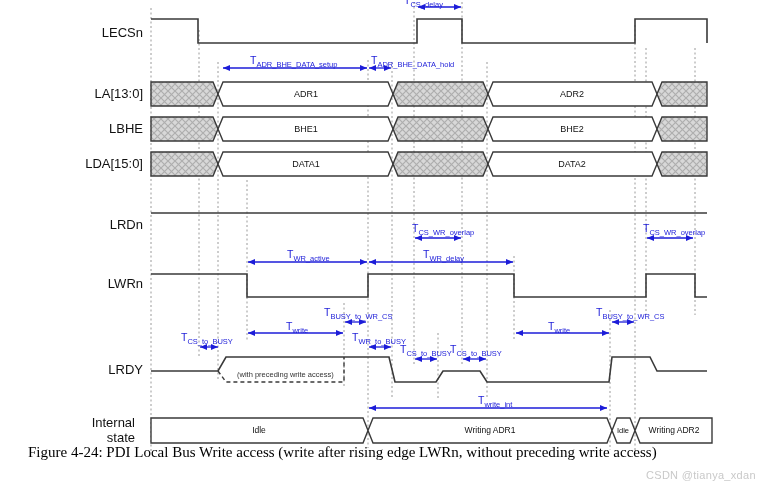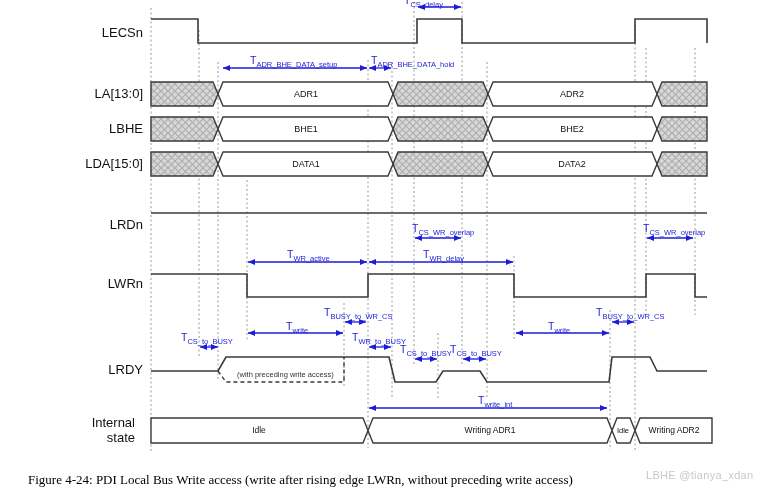--- a/index.html
+++ b/index.html
@@ -14,22 +14,22 @@
   .bush{fill:url(#hatch);}
   .sig{font-size:13px;fill:#111;}
   .busv{font-size:9px;fill:#111;}
   .state{font-size:8.5px;fill:#111;}
   .state-sm{font-size:7.5px;fill:#111;}
   .tl{font-size:10.5px;fill:#1c1cd8;}
   .tl .sub{font-size:7.5px;}
   .note{font-size:7.5px;fill:#333;}
   .arr{stroke:#1c1cd8;stroke-width:1.3;}
   .ah{fill:#1c1cd8;stroke:none;}
-  #caption{position:absolute;left:28px;top:472px;width:740px;
-           font-family:"Liberation Serif",serif;font-size:13px;color:#000;white-space:nowrap;}
+  #caption{position:absolute;left:28px;top:444px;width:740px;
+           font-family:"Liberation Serif",serif;font-size:15px;color:#000;white-space:nowrap;}
   #watermark{position:absolute;left:646px;top:469px;font-size:11px;color:#c9c9c9;letter-spacing:0.3px;}
 </style>
 </head>
 <body>
 
 <div id="page">
 
 <svg width="776" height="455" viewBox="0 0 776 455">
   <defs>
     <pattern id="hatch" patternUnits="userSpaceOnUse" width="7" height="7">
@@ -155,15 +155,15 @@
   <text class="tl" x="400" y="353"><tspan>T</tspan><tspan class="sub" dy="2.5">CS_to_BUSY</tspan></text>
   <text class="tl" x="450" y="353"><tspan>T</tspan><tspan class="sub" dy="2.5">CS_to_BUSY</tspan></text>
   <text class="tl" x="548" y="330"><tspan>T</tspan><tspan class="sub" dy="2.5">write</tspan></text>
   <text class="tl" x="596" y="316"><tspan>T</tspan><tspan class="sub" dy="2.5">BUSY_to_WR_CS</tspan></text>
   <text class="tl" x="478" y="404"><tspan>T</tspan><tspan class="sub" dy="2.5">write_int</tspan></text>
 
   <text class="note" x="237" y="377">(with preceding write access)</text>
 </svg>
 
 <div id="caption">Figure 4-24: PDI Local Bus Write access (write after rising edge LWRn, without preceding write access)</div>
-<div id="watermark">LBHE @tianya_xdan</div>
+<div id="watermark">CSDN @tianya_xdan</div>
 
 </div>
 
 </body></html>

